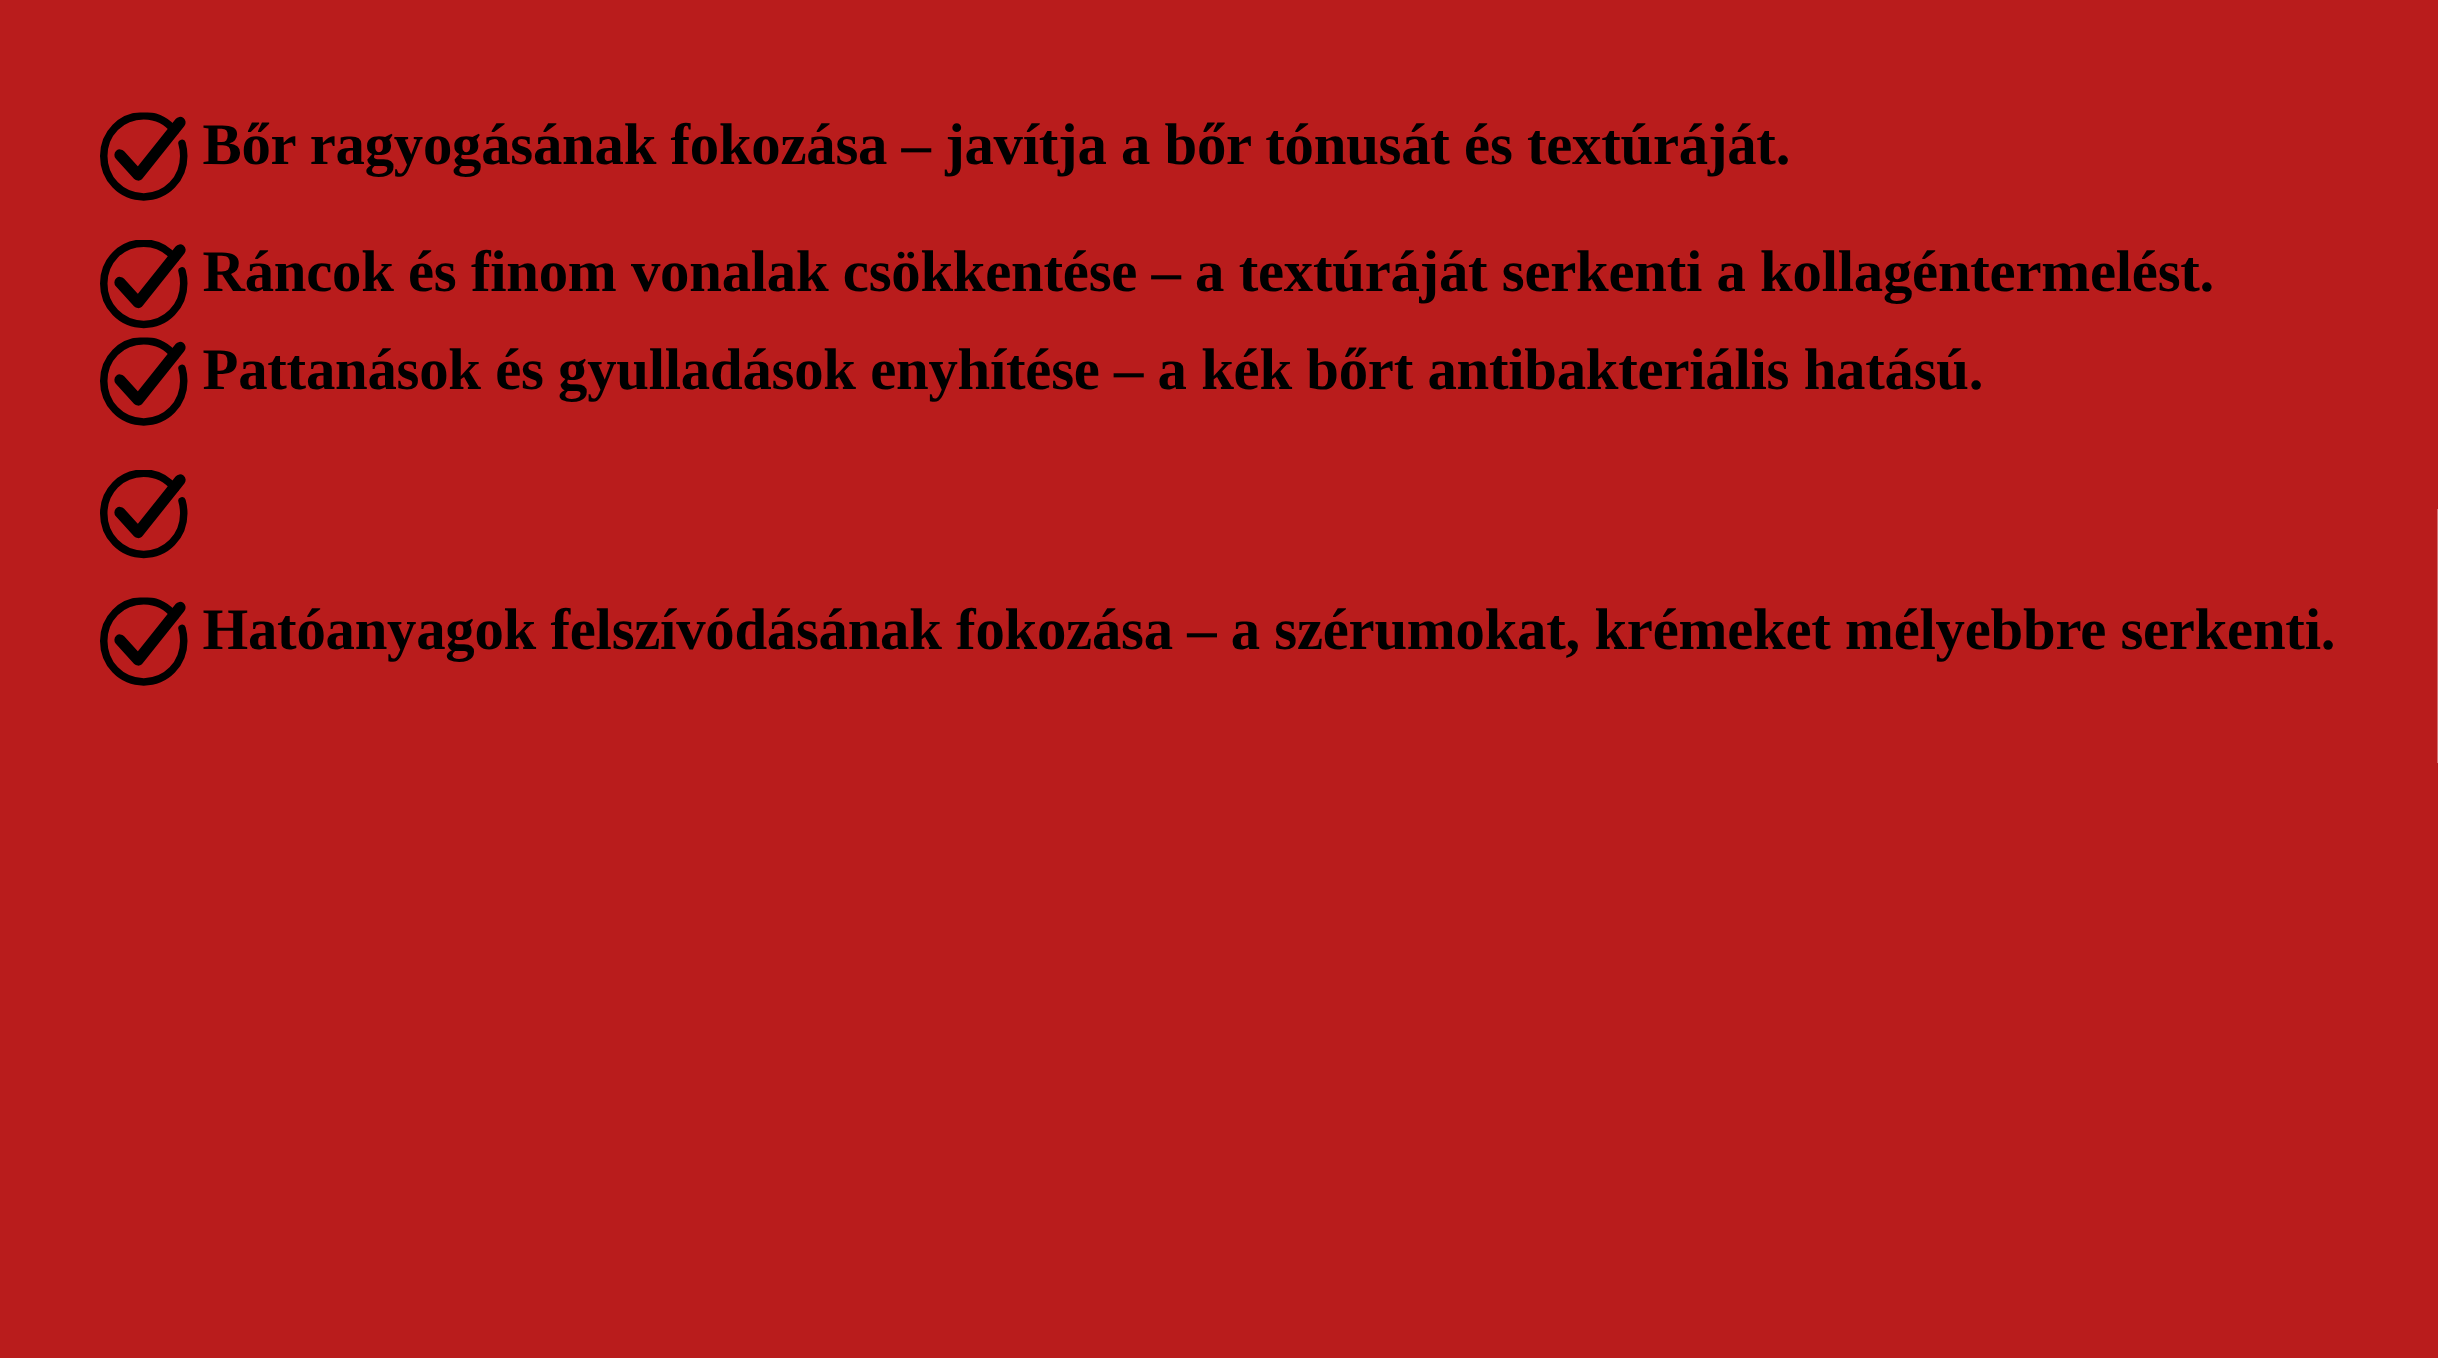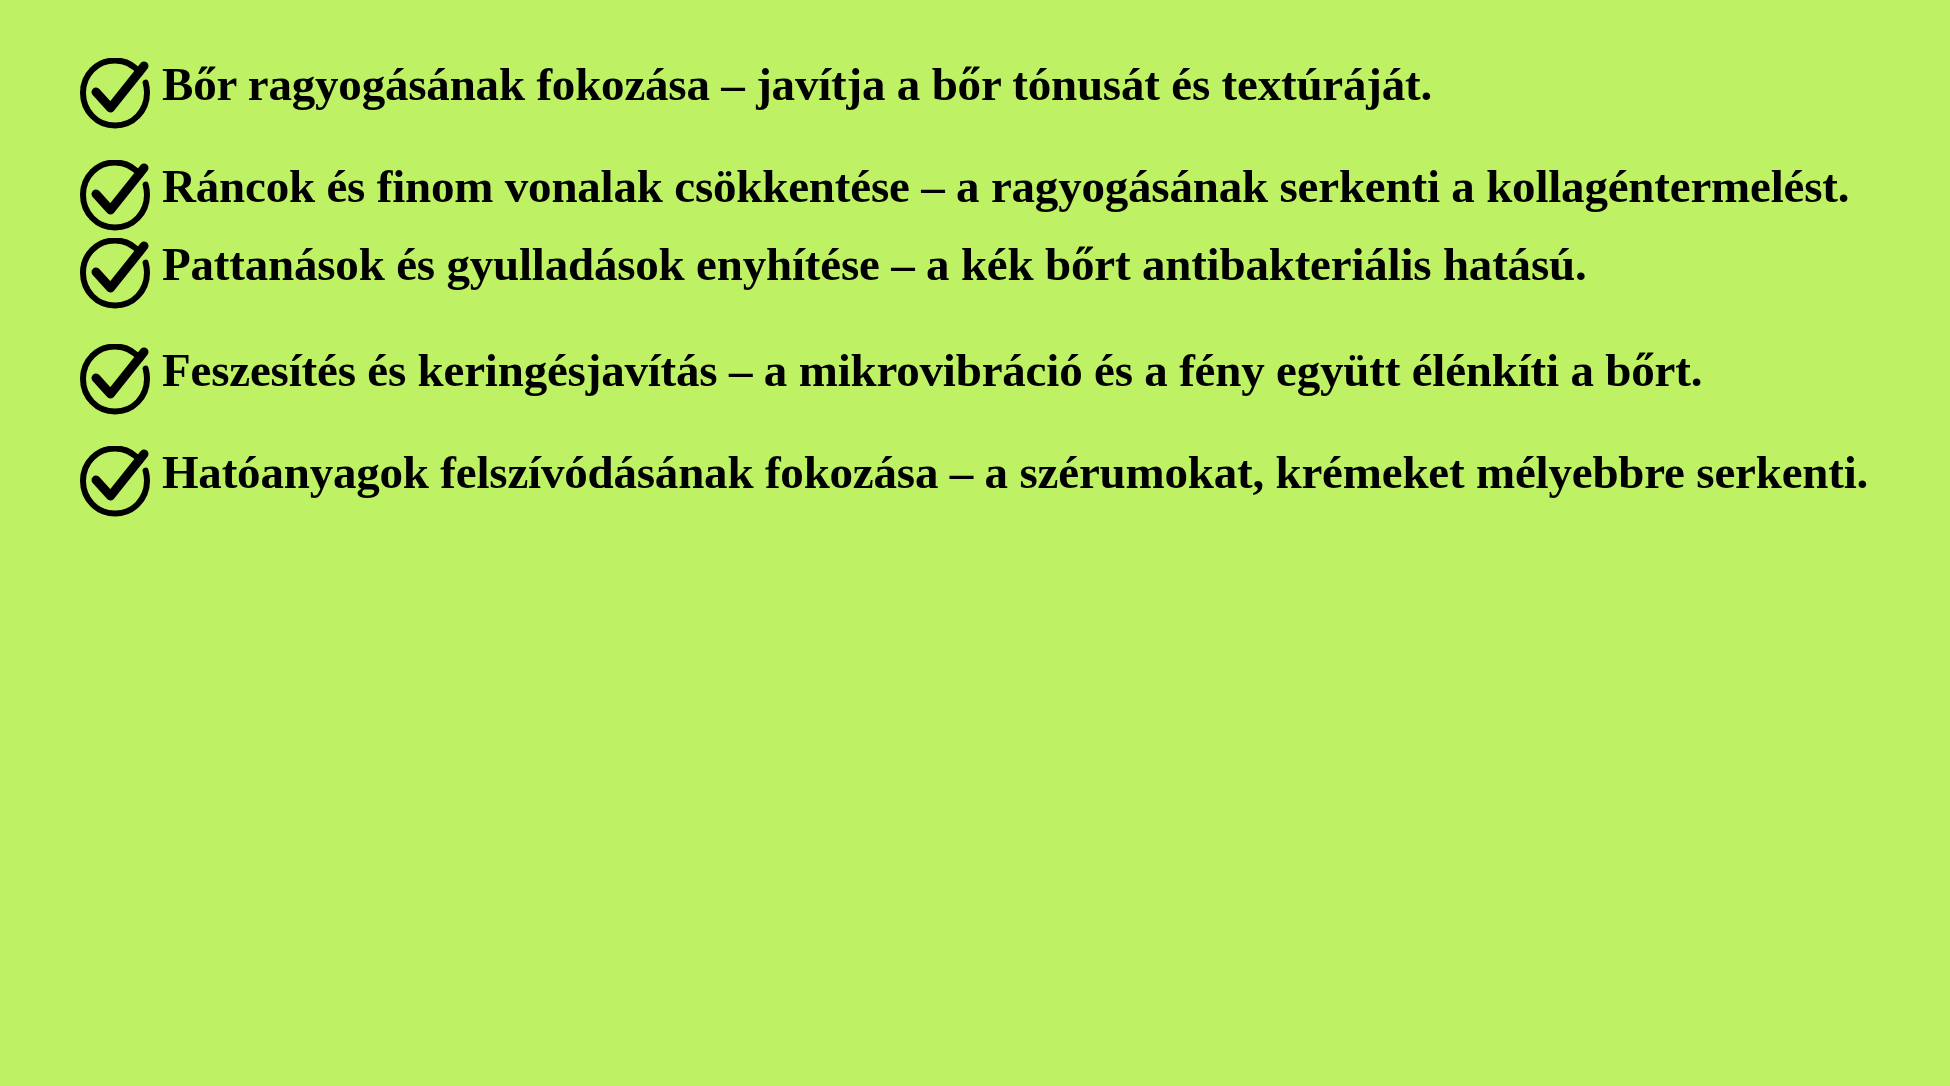--- a/index.html
+++ b/index.html
@@ -12,23 +12,23 @@
     height: 1086px;
     overflow: hidden;
     font-family: "Liberation Serif", "DejaVu Serif", serif;
     color: #000000;
   }
 
   .slide {
     position: relative;
     width: 1950px;
     height: 1086px;
-    background: #bef264;
+    background: #b91c1c;
     box-sizing: border-box;
-    padding: 56px 40px 0 78px;
+    padding: 88px 40px 0 78px;
   }
 
   .benefit-list {
     list-style: none;
     margin: 0;
     padding: 0;
   }
 
   .benefit-item {
     display: flex;
@@ -91,41 +91,40 @@
       <span class="benefit-text">Bőr ragyogásának fokozása – javítja a bőr tónusát és textúráját.</span>
     </li>
 
     <li class="benefit-item item-1">
       <span class="check-icon">
         <svg viewBox="0 0 74 74" xmlns="http://www.w3.org/2000/svg" aria-hidden="true">
           <path d="M62 15 C55.5 6.5 46.5 2.5 37 2.5 C18.9 2.5 5 16.6 5 34.8 C5 53 18.9 67.5 37 67.5 C55.1 67.5 69 53 69 34.8 C69 31.2 68.5 27.8 67.6 24.6" fill="none" stroke="#000000" stroke-width="6" stroke-linecap="round"></path>
           <path d="M18 34 L32.5 50 L66 8" fill="none" stroke="#000000" stroke-width="9" stroke-linecap="round" stroke-linejoin="round"></path>
         </svg>
       </span>
-      <span class="benefit-text">Ráncok és finom vonalak csökkentése – a ragyogásának serkenti a kollagéntermelést.</span>
+      <span class="benefit-text">Ráncok és finom vonalak csökkentése – a textúráját serkenti a kollagéntermelést.</span>
     </li>
 
     <li class="benefit-item item-2">
       <span class="check-icon">
         <svg viewBox="0 0 74 74" xmlns="http://www.w3.org/2000/svg" aria-hidden="true">
           <path d="M62 15 C55.5 6.5 46.5 2.5 37 2.5 C18.9 2.5 5 16.6 5 34.8 C5 53 18.9 67.5 37 67.5 C55.1 67.5 69 53 69 34.8 C69 31.2 68.5 27.8 67.6 24.6" fill="none" stroke="#000000" stroke-width="6" stroke-linecap="round"></path>
           <path d="M18 34 L32.5 50 L66 8" fill="none" stroke="#000000" stroke-width="9" stroke-linecap="round" stroke-linejoin="round"></path>
         </svg>
       </span>
       <span class="benefit-text">Pattanások és gyulladások enyhítése – a kék bőrt antibakteriális hatású.</span>
     </li>
 
     <li class="benefit-item item-3">
       <span class="check-icon">
         <svg viewBox="0 0 74 74" xmlns="http://www.w3.org/2000/svg" aria-hidden="true">
           <path d="M62 15 C55.5 6.5 46.5 2.5 37 2.5 C18.9 2.5 5 16.6 5 34.8 C5 53 18.9 67.5 37 67.5 C55.1 67.5 69 53 69 34.8 C69 31.2 68.5 27.8 67.6 24.6" fill="none" stroke="#000000" stroke-width="6" stroke-linecap="round"></path>
           <path d="M18 34 L32.5 50 L66 8" fill="none" stroke="#000000" stroke-width="9" stroke-linecap="round" stroke-linejoin="round"></path>
         </svg>
       </span>
-      <span class="benefit-text">Feszesítés és keringésjavítás – a mikrovibráció és a fény együtt élénkíti a bőrt.</span>
     </li>
 
     <li class="benefit-item item-4">
       <span class="check-icon">
         <svg viewBox="0 0 74 74" xmlns="http://www.w3.org/2000/svg" aria-hidden="true">
           <path d="M62 15 C55.5 6.5 46.5 2.5 37 2.5 C18.9 2.5 5 16.6 5 34.8 C5 53 18.9 67.5 37 67.5 C55.1 67.5 69 53 69 34.8 C69 31.2 68.5 27.8 67.6 24.6" fill="none" stroke="#000000" stroke-width="6" stroke-linecap="round"></path>
           <path d="M18 34 L32.5 50 L66 8" fill="none" stroke="#000000" stroke-width="9" stroke-linecap="round" stroke-linejoin="round"></path>
         </svg>
       </span>
       <span class="benefit-text">Hatóanyagok felszívódásának fokozása – a szérumokat, krémeket mélyebbre serkenti.</span>

